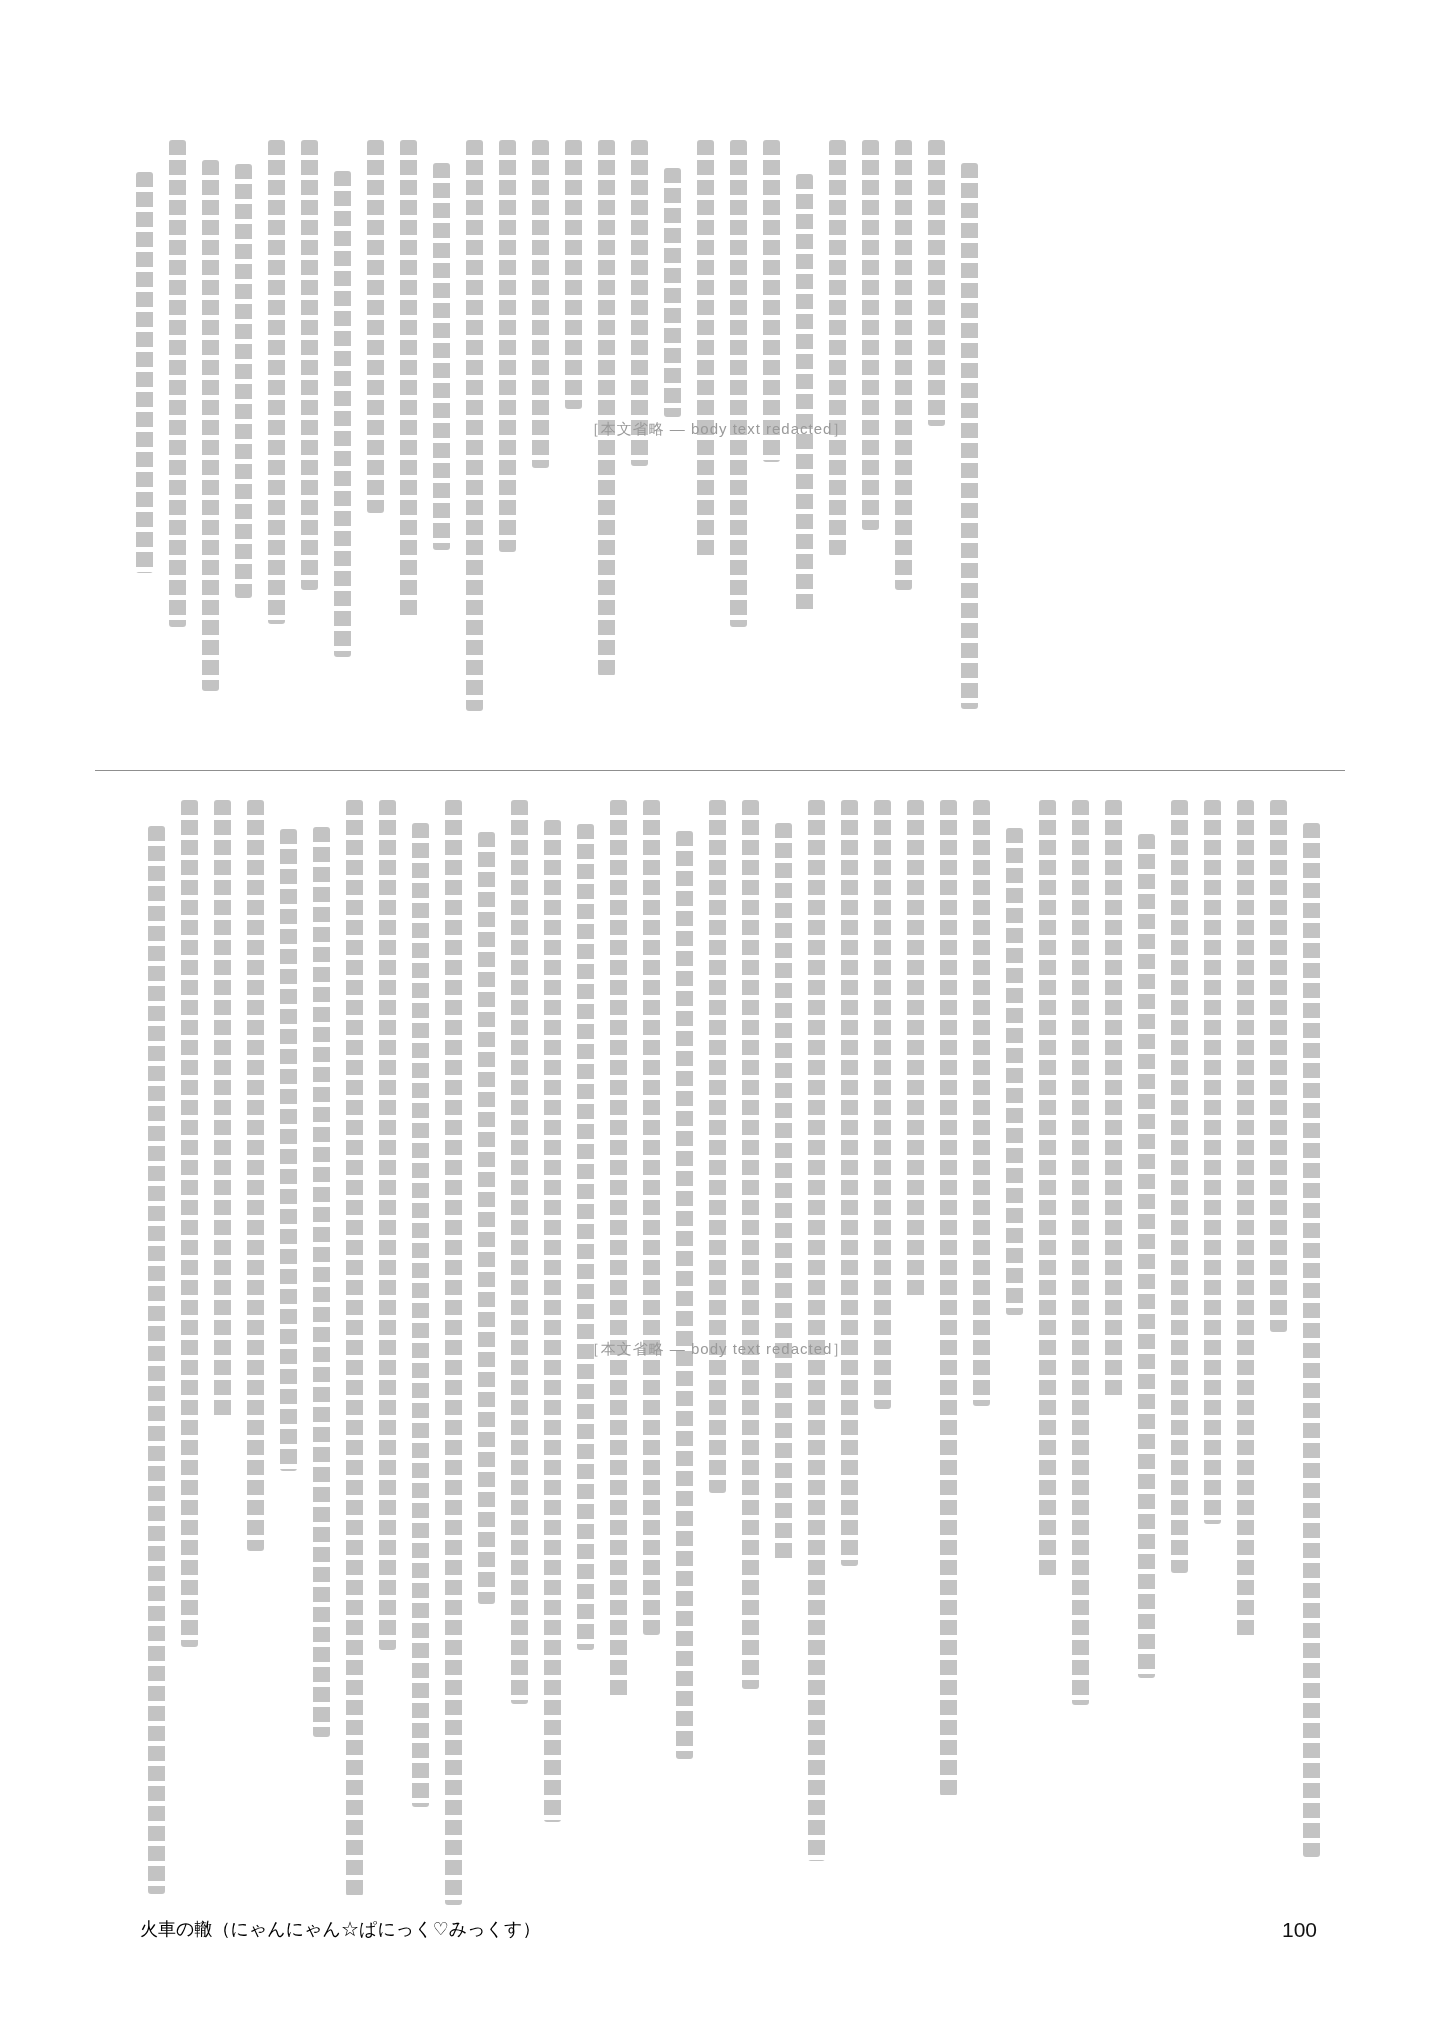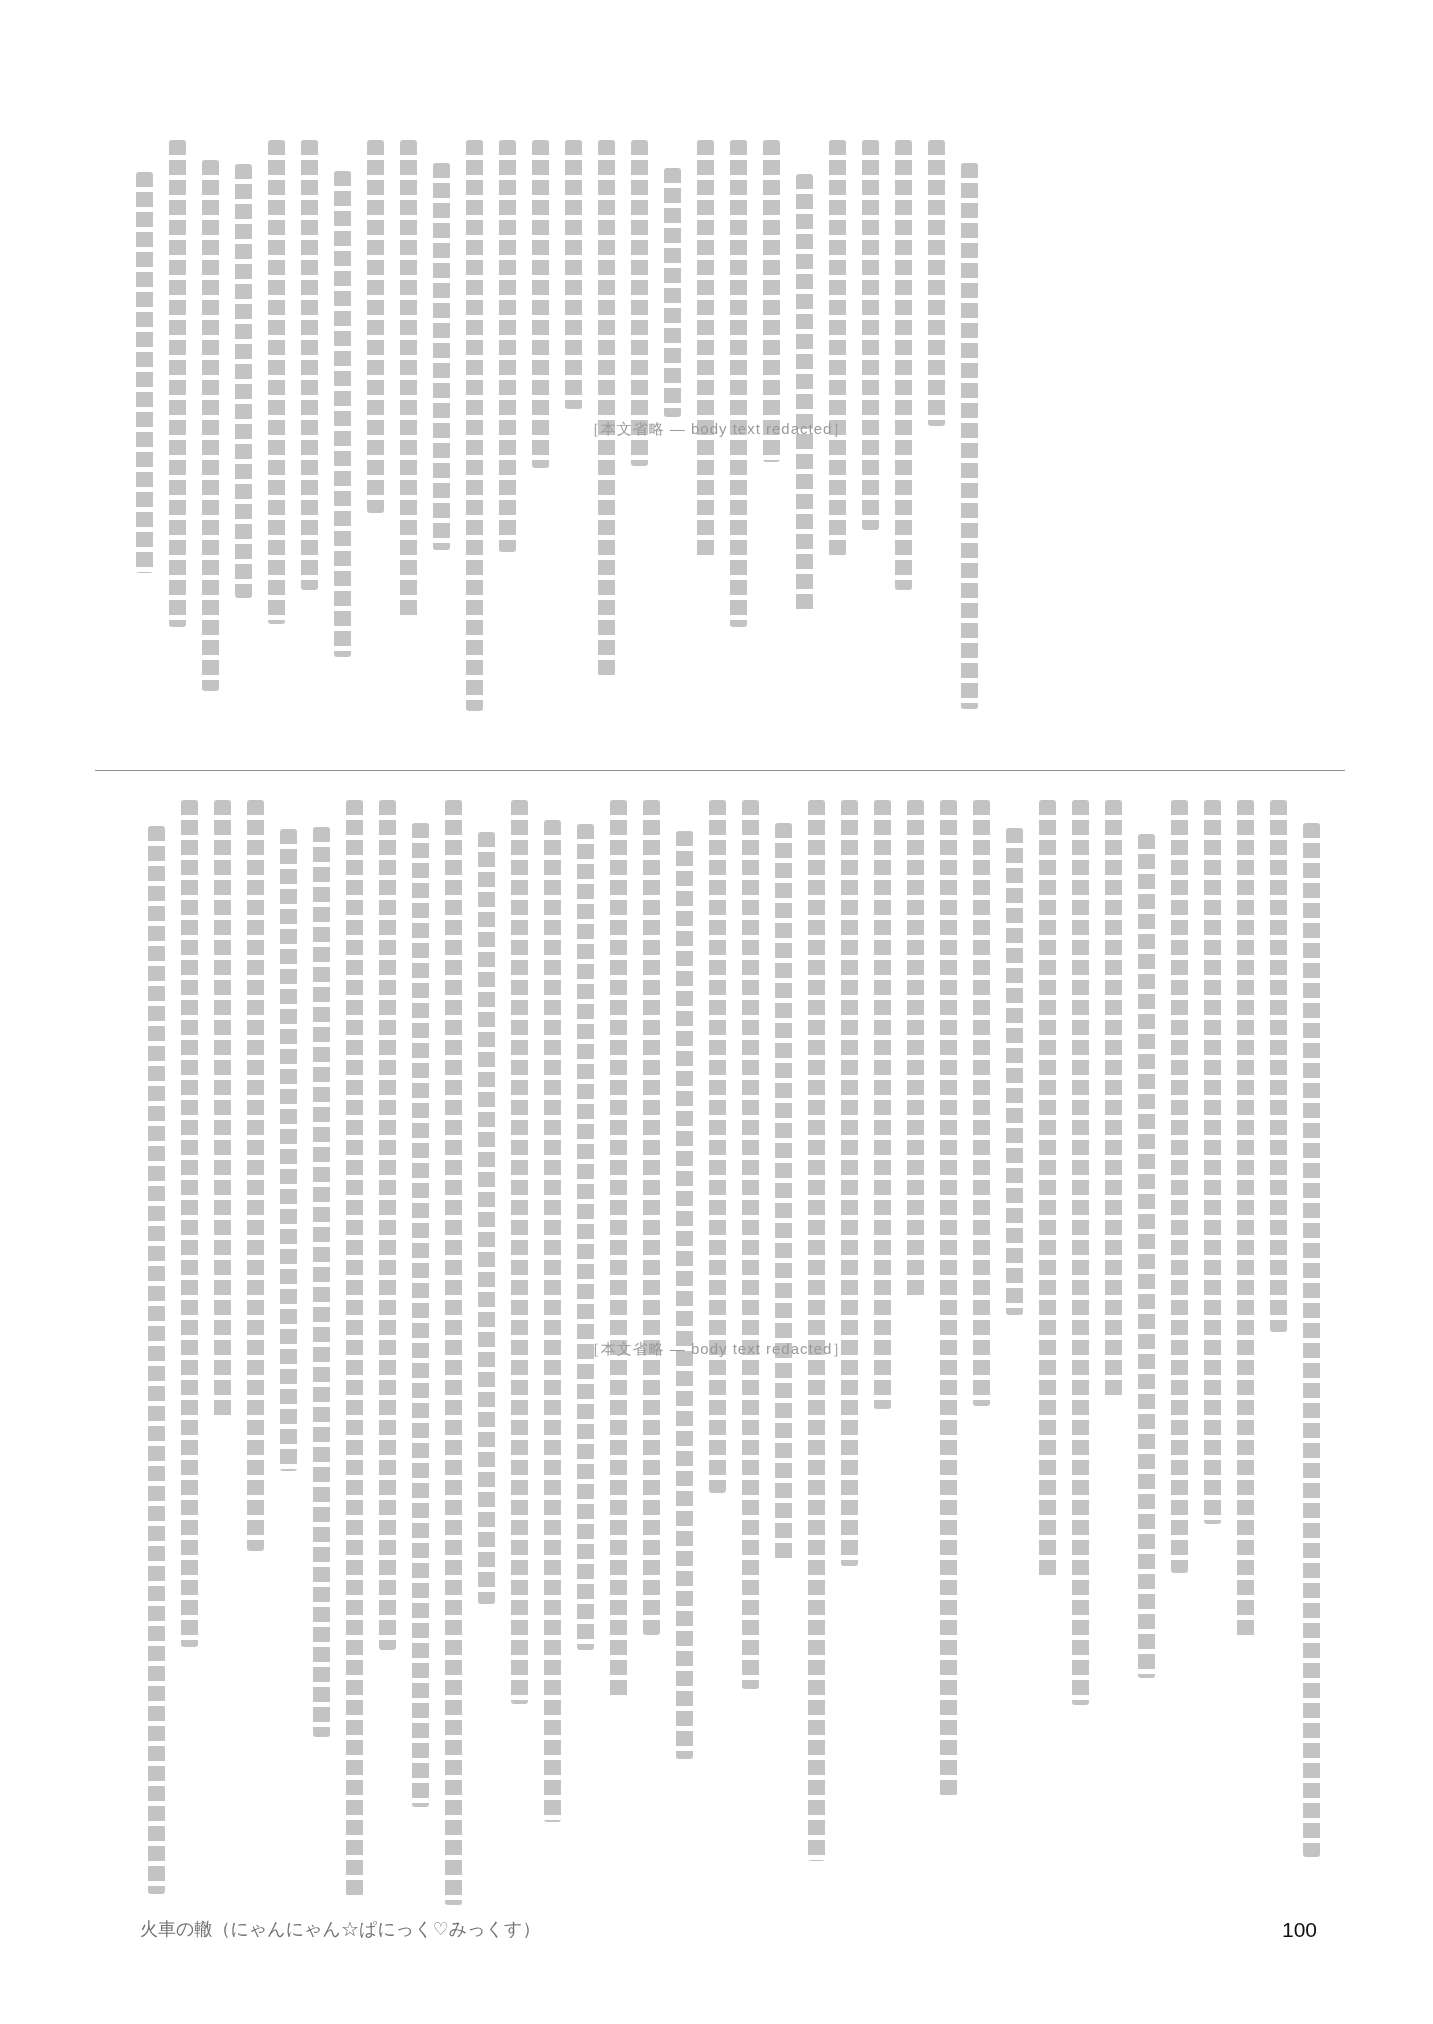--- a/index.html
+++ b/index.html
@@ -51,21 +51,21 @@
     left: 95px;
     width: 1250px;
     height: 1px;
     background: #8f8f8f;
   }
   .footer-title {
     position: absolute;
     left: 140px;
     top: 1917px;
     font-size: 18px;
-    color: #737373;
+    color: #000000;
     font-family: "Liberation Serif", "DejaVu Serif", serif;
   }
   .page-number {
     position: absolute;
     left: 1282px;
     top: 1918px;
     font-size: 21px;
     color: #111111;
     font-family: "Liberation Sans", "DejaVu Sans", sans-serif;
   }

